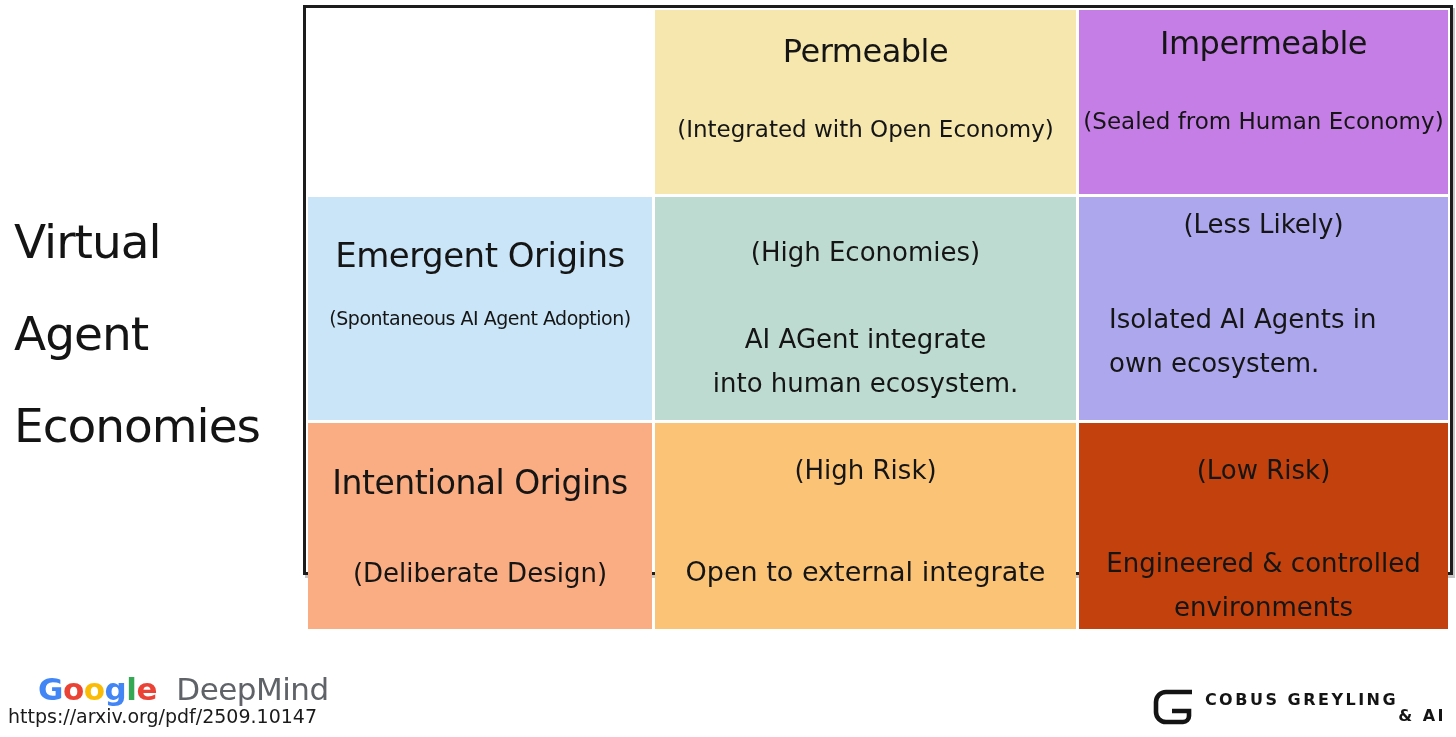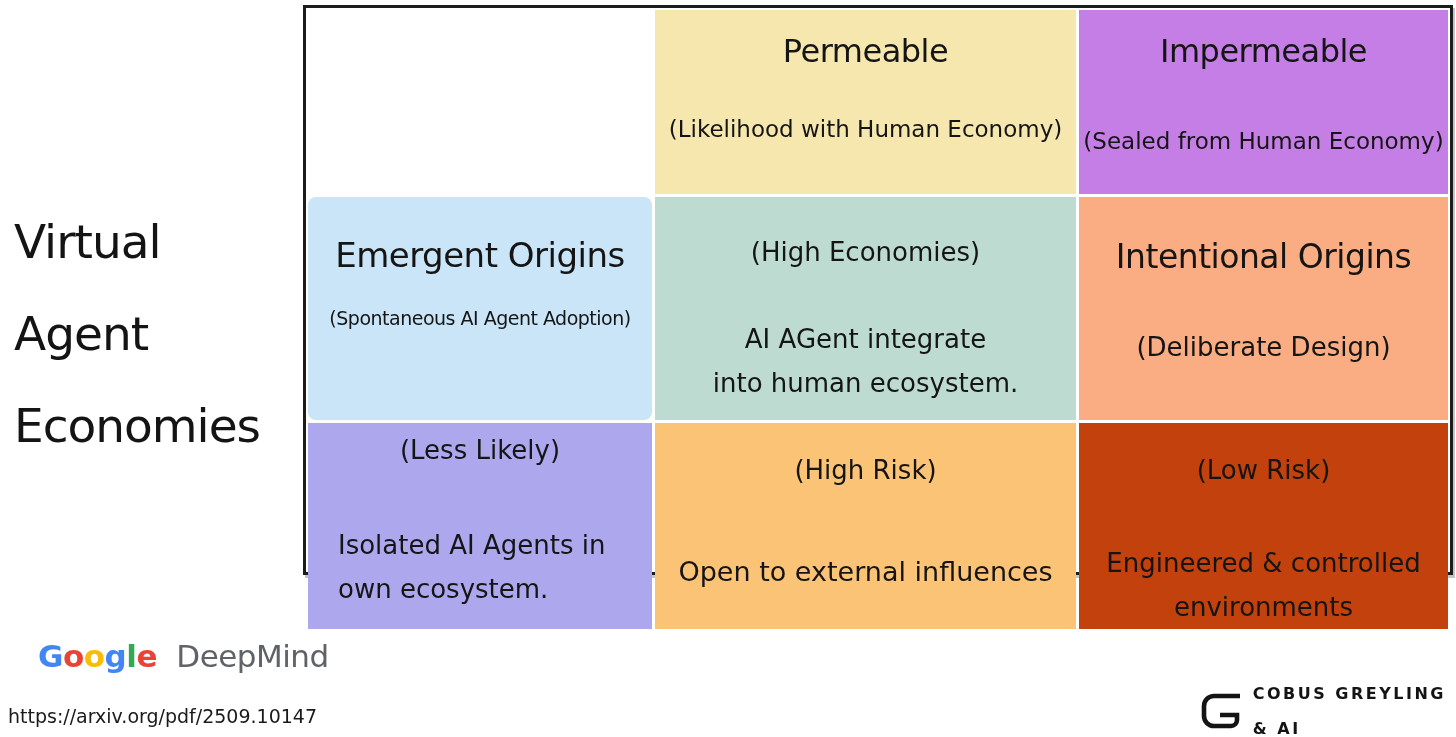--- a/index.html
+++ b/index.html
@@ -17,98 +17,98 @@
             gap:3px; box-shadow:2px 3px 0 rgba(90,90,90,0.35); }
   .cell { display:flex; flex-direction:column; align-items:center; text-align:center; color:#151515; }
   .cell .big   { font-size:32px; letter-spacing:-0.5px; }
   .cell .tag   { font-size:26px; }
   .cell .sub   { font-size:23px; }
   .cell .body  { font-size:26px; line-height:1.7; white-space:pre-line; }
 
   .cell-corner { background:#ffffff; }
 
   .cell-permeable-h   { padding-top:22px; gap:46px; }
-  .cell-impermeable-h { padding-top:22px; gap:58px; }
+  .cell-impermeable-h { padding-top:14px; gap:46px; }
 
   .cell-emergent-h    { padding-top:38px; gap:32px; }
   .cell-emergent-h .big { font-size:34px; }
   .cell-emergent-h .sub { font-size:19px; letter-spacing:-0.5px; }
 
   .cell-intentional-h { padding-top:40px; gap:56px; }
   .cell-intentional-h .big { font-size:33px; }
   .cell-intentional-h .sub { font-size:26px; }
 
   .cell-hl  { padding-top:40px; gap:50px; }
   .cell-ll  { padding-top:12px; gap:58px; align-items:center; }
   .cell-ll .body { align-self:flex-start; text-align:left; padding-left:30px; }
   .cell-hr  { padding-top:32px; gap:64px; }
   .cell-hr .body { font-size:27px; }
   .cell-lr  { padding-top:32px; gap:56px; }
 
   
-  .gdm { position:absolute; left:38px; top:638px; font-size:31px; letter-spacing:-0.5px; white-space:nowrap; }
+  .gdm { position:absolute; left:38px; top:671px; font-size:31px; letter-spacing:-0.5px; white-space:nowrap; }
   .gdm .g-word { font-weight:600; }
   .gdm .dm-word { font-weight:500; margin-left:10px; }
   .src-url { position:absolute; left:8px; top:705px; font-size:19px; color:#1a1a1a; white-space:nowrap; }
 
   
   .brand { position:absolute; right:10px; top:684px; display:flex; align-items:center; gap:10px; }
   .brand-icon { width:44px; height:46px; }
-  .brand-text { display:flex; flex-direction:column; justify-content:center; color:#141414; }
+  .brand-text { display:flex; flex-direction:row; justify-content:center; color:#141414; }
   .brand-l1 { font-size:16px; font-weight:700; letter-spacing:2.5px; white-space:nowrap; }
   .brand-l2 { font-size:16px; font-weight:700; letter-spacing:2.5px; margin-top:16px; }
 </style>
 </head>
 <body>
 
 <div class="page-title">
   <div>Virtual</div>
   <div>Agent</div>
   <div>Economies</div>
 </div>
 
 <div class="matrix">
 
   <div class="cell cell-corner"></div>
 
   <div class="cell cell-permeable-h" style="background-color: rgb(245, 231, 174);">
     <div class="big">Permeable</div>
-    <div class="sub">(Likelihood with Human Economy)</div>
+    <div class="sub">(Integrated with Open Economy)</div>
   </div>
 
   <div class="cell cell-impermeable-h" style="background-color: rgb(198, 126, 231);">
     <div class="big">Impermeable</div>
     <div class="sub">(Sealed from Human Economy)</div>
   </div>
 
-  <div class="cell cell-emergent-h" style="background-color: rgb(201, 229, 247); border-radius: 8px;">
+  <div class="cell cell-emergent-h" style="background-color: rgb(201, 229, 247);">
     <div class="big">Emergent Origins</div>
     <div class="sub">(Spontaneous AI Agent Adoption)</div>
   </div>
 
   <div class="cell cell-hl" style="background-color: rgb(190, 219, 210);">
     <div class="tag">(High Economies)</div>
     <div class="body">AI AGent integrate
 into human ecosystem.</div>
   </div>
 
-  <div class="cell cell-intentional-h" style="background-color: rgb(250, 173, 130);">
-    <div class="big">Intentional Origins</div>
-    <div class="sub">(Deliberate Design)</div>
-  </div>
-
   <div class="cell cell-ll" style="background-color: rgb(173, 168, 238);">
     <div class="tag">(Less Likely)</div>
     <div class="body">Isolated AI Agents in
 own ecosystem.</div>
   </div>
 
+  <div class="cell cell-intentional-h" style="background-color: rgb(250, 173, 130);">
+    <div class="big">Intentional Origins</div>
+    <div class="sub">(Deliberate Design)</div>
+  </div>
+
   <div class="cell cell-hr" style="background-color: rgb(251, 195, 117);">
     <div class="tag">(High Risk)</div>
-    <div class="body">Open to external influences</div>
+    <div class="body">Open to external integrate</div>
   </div>
 
   <div class="cell cell-lr" style="background-color: #c2410c;">
     <div class="tag">(Low Risk)</div>
     <div class="body">Engineered &amp; controlled
 environments</div>
   </div>
 
 </div>
 

